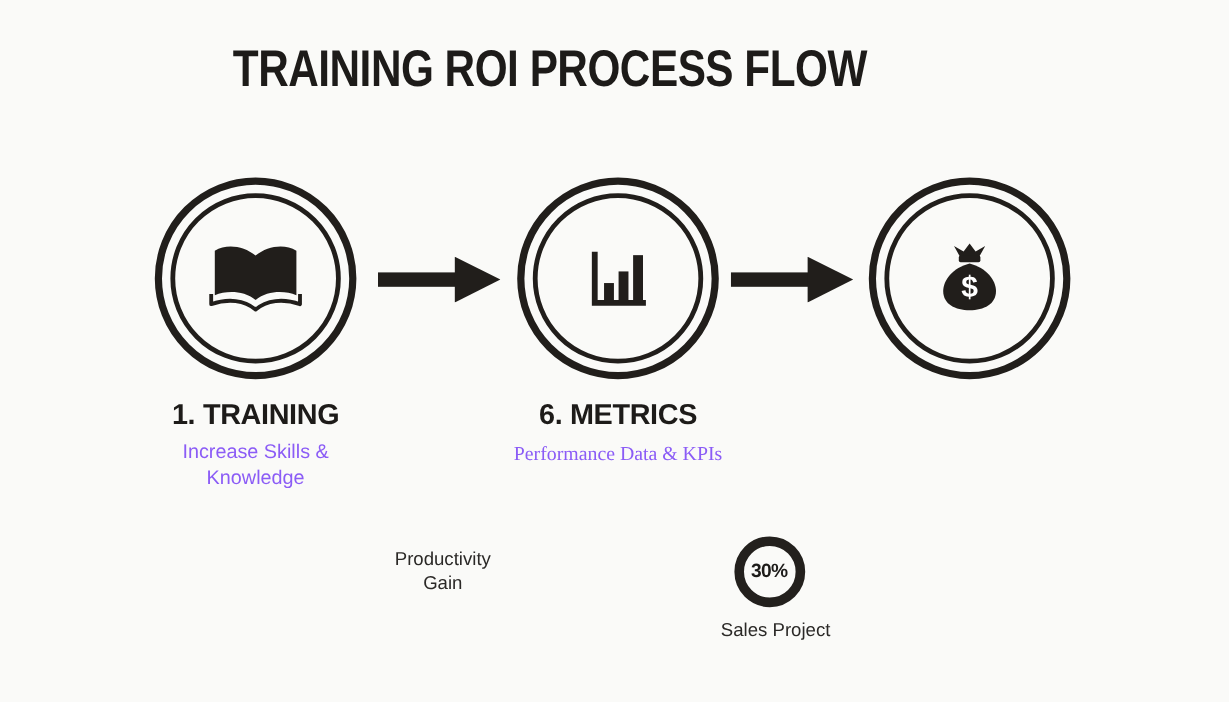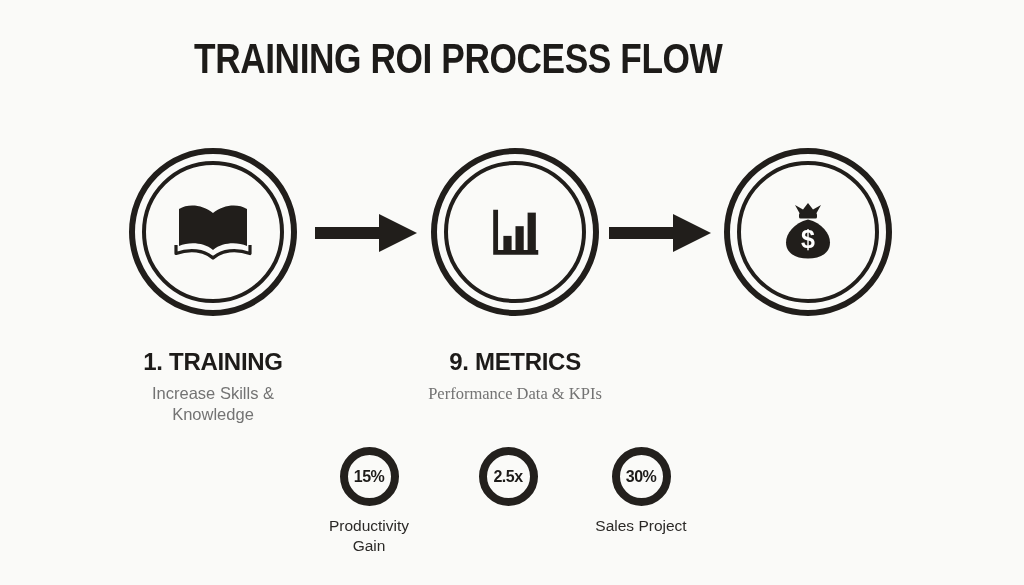--- a/index.html
+++ b/index.html
@@ -29,40 +29,40 @@
     border:6px solid #211e1b;border-radius:50%;
     display:flex;align-items:center;justify-content:center;
   }
   .ring-inner{
     width:142px;height:142px;box-sizing:border-box;
     border:4px solid #211e1b;border-radius:50%;
     display:flex;align-items:center;justify-content:center;
   }
   .step-icon svg{display:block;}
   .step-label{
-    margin-top:32px;font-size:24px;font-weight:bold;letter-spacing:-0.3px;
+    margin-top:16px;font-size:24px;font-weight:bold;letter-spacing:-0.3px;
   }
   .step-desc{
-    margin:7px auto 0;font-size:16.5px;line-height:1.3;color:#737373;
+    margin:7px auto 0;font-size:16.5px;line-height:1.3;color:#8b5cf6;
   }
   .step--1 .step-desc{max-width:168px;}
   .step--2 .step-desc{max-width:220px;font-family:Liberation Serif, serif;}
   .step--3 .step-desc{max-width:220px;}
 
   
   .arrow{position:absolute;top:214px;}
   .arrow--1{left:315px;}
   .arrow--2{left:609px;}
   .arrow svg{display:block;}
 
   
   .stat{position:absolute;top:447px;width:150px;text-align:center;}
   .stat--1{left:294px;}
   .stat--2{left:433px;}
-  .stat--3{left:566px;}
+  .stat--3{left:566px;text-align:right;}
   .stat-circle{
     width:59px;height:59px;box-sizing:border-box;margin:0 auto;
     border:8px solid #23201d;border-radius:50%;
     display:flex;align-items:center;justify-content:center;
     font-weight:bold;font-size:16px;letter-spacing:-0.5px;
   }
   .stat-label{
     margin:10px auto 0;max-width:102px;
     font-size:15.5px;line-height:1.28;color:#2b2927;
   }
@@ -104,21 +104,21 @@
         <span class="step-icon">
           <svg width="62" height="62" viewBox="0 0 64 64" fill="none">
             <path d="M12 9 V53 H56" stroke="#211e1b" stroke-width="5" fill="none"></path>
             <rect x="20" y="36" width="8.5" height="17" fill="#211e1b"></rect>
             <rect x="32.5" y="26" width="8.5" height="27" fill="#211e1b"></rect>
             <rect x="45" y="12" width="8.5" height="41" fill="#211e1b"></rect>
           </svg>
         </span>
       </div>
     </div>
-    <div class="step-label">9. METRICS</div>
+    <div class="step-label">6. METRICS</div>
     <div class="step-desc">Performance Data &amp; KPIs</div>
   </div>
 
   <div class="arrow arrow--2">
     <svg width="102" height="38" viewBox="0 0 102 38">
       <rect x="0" y="13" width="66" height="12" fill="#211e1b"></rect>
       <polygon points="64,0 102,19 64,38" fill="#211e1b"></polygon>
     </svg>
   </div>
 
@@ -131,30 +131,24 @@
             <rect x="23" y="13" width="18" height="5.5" rx="1.5" fill="#211e1b"></rect>
             <path d="M32 19.5 C18 23 10 33.5 10 42.5 C10 53.5 20 58.5 32 58.5 C44 58.5 54 53.5 54 42.5 C54 33.5 46 23 32 19.5 Z" fill="#211e1b"></path>
             <text x="32" y="47.5" text-anchor="middle" font-size="25" font-weight="bold" fill="#ffffff">$</text>
           </svg>
         </span>
       </div>
     </div>
   </div>
 
   <div class="stat stat--1">
-    <div class="stat-circle">
-      <span>15%</span>
-    </div>
     <div class="stat-label">Productivity Gain</div>
   </div>
 
   <div class="stat stat--2">
-    <div class="stat-circle">
-      <span>2.5x</span>
-    </div>
   </div>
 
   <div class="stat stat--3">
     <div class="stat-circle">
       <span>30%</span>
     </div>
     <div class="stat-label">Sales Project</div>
   </div>
 
 </div>

